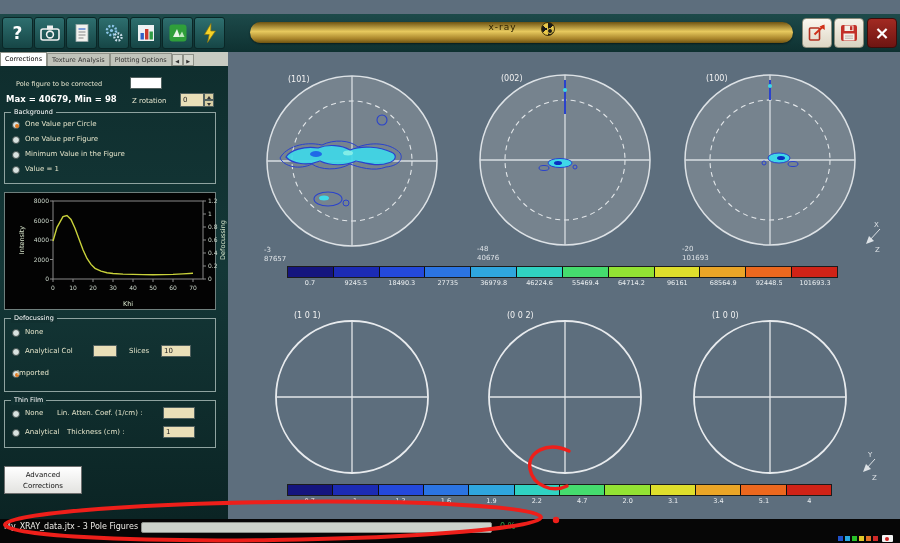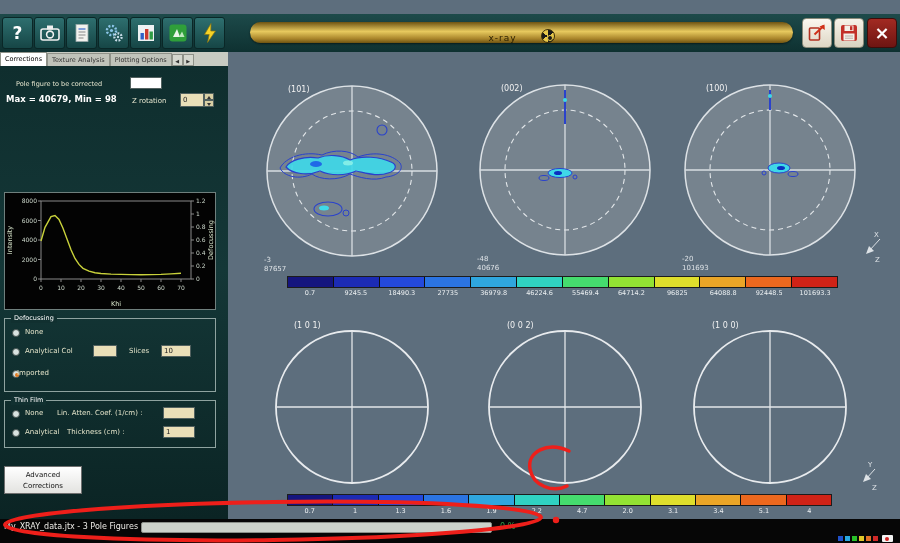--- a/index.html
+++ b/index.html
@@ -21,21 +21,21 @@
   
   #toolbar { position:absolute; left:0; top:14px; width:900px; height:38px;
     background:linear-gradient(#1d4a4a,#0e3131); }
   #tool-left { position:absolute; left:2px; top:3px; display:flex; }
   .tbtn { width:31px; height:32px; margin-right:1px; border-radius:3px;
     background:linear-gradient(#2e6f6f,#164646); border:1px solid #0a2727;
     display:flex; align-items:center; justify-content:center; }
   .tbtn span.q { color:#fff; font-size:17px; font-weight:bold; }
   #banner { position:absolute; left:250px; top:8px; width:543px; height:21px; border-radius:11px;
     background:linear-gradient(#6e5312,#e7c95e 45%,#a8842a 80%,#6e5312);
-    display:flex; align-items:flex-end; justify-content:center; gap:24px;
+    display:flex; align-items:flex-start; justify-content:center; gap:24px;
     box-shadow:0 1px 2px rgba(0,0,0,.5); }
   #banner-text { font-size:9px; color:#2e2200; letter-spacing:1px; }
   #trefoil { width:14px; height:14px; border-radius:50%; position:relative;
     background:conic-gradient(#1a1a1a 0 60deg,#e8c84a 60deg 120deg,#1a1a1a 120deg 180deg,#e8c84a 180deg 240deg,#1a1a1a 240deg 300deg,#e8c84a 300deg 360deg);
     border:1px solid #3a2e08; }
   #trefoil::after { content:""; position:absolute; left:5px; top:5px; width:4px; height:4px;
     border-radius:50%; background:#1a1a1a; border:1px solid #e8c84a; }
   .rbtn { position:absolute; top:4px; width:30px; height:30px; border-radius:4px;
     display:flex; align-items:center; justify-content:center; }
   #btn-export { right:68px; background:linear-gradient(#fbf8f0,#ddd6c4); border:1px solid #8a8a7a; }
@@ -72,29 +72,29 @@
   #zspin .down::after { top:2px; border-top:3px solid #333; }
   .group { position:absolute; border:1px solid #8fa3a0; }
   .gtitle { position:absolute; top:-5px; left:6px; font-size:6.5px; color:#fff;
     background:#113030; padding:0 3px; line-height:9px; white-space:nowrap; }
   .radio { position:absolute; width:8px; height:8px; border-radius:50%;
     background:#d9e2e0; border:1px solid #44514f; }
   .radio.sel::after { content:""; position:absolute; left:1.5px; top:1.5px; width:4px; height:4px;
     border-radius:50%; background:#e0781e; }
   .rlabel { position:absolute; font-size:7px; color:#e3e3c9; white-space:nowrap; }
   #chart-box { position:absolute; left:4px; top:126px; width:212px; height:118px;
-    background:#030303; border:1px solid #6f7f7d; }
+    background:#030303; border:1px solid #6f7f7d;padding-left:12px; }
   .ctick { font-size:6px; fill:#cdd8cc; }
   .caxis { font-size:6.5px; fill:#d8e6cc; }
   #adv-btn { position:absolute; left:4px; top:400px; width:78px; height:28px;
     background:linear-gradient(#ffffff,#e3e3e0); border:1px solid #6f6f6f;
     font-size:7px; color:#111; text-align:center; line-height:1.5; padding-top:3px; }
 
   
-  #main { position:absolute; left:228px; top:70px; width:672px; height:467px; background:#5d6e7d; }
+  #main { position:absolute; left:228px; top:60px; width:672px; height:467px; background:#5d6e7d; }
   .pf-label  { font-size:8px; fill:#f2f2f2; }
   .pf-minmax { font-size:7px; fill:#dde2e6; }
   .scalebar { position:absolute; }
   .segs { display:flex; height:12px; border:1px solid #1c1c1c; }
   .seg { flex:1; border-right:1px solid #101010; }
   .seg:last-child { border-right:none; }
   .labs { display:flex; margin-top:1px; }
   .slab { flex:1; text-align:center; font-size:6.5px; color:#ecf0f2; white-space:nowrap; overflow:visible; }
   #scale1 { left:59px; top:206px; width:551px; }
   #scale2 { left:59px; top:424px; width:545px; }
@@ -214,20 +214,31 @@
     <span class="pbold" style="left:6px; top:28px;">Max = 40679, Min = 98</span>
     <span class="plabel" style="left:132px; top:31px; font-size:7px;">Z rotation</span>
     <div id="zspin">
       <input value="0" style="">
       <div class="arrows">
         <div class="up"></div>
         <div class="down"></div>
       </div>
     </div>
 
+    <div class="group" style="left:4px; top:46px; width:212px; height:72px;">
+      <span class="gtitle">Background</span>
+      <span class="radio sel" style="left:7px; top:8px;"></span>
+      <span class="rlabel" style="left:20px; top:7px;">One Value per Circle</span>
+      <span class="radio" style="left:7px; top:23px;"></span>
+      <span class="rlabel" style="left:20px; top:22px;">One Value per Figure</span>
+      <span class="radio" style="left:7px; top:38px;"></span>
+      <span class="rlabel" style="left:20px; top:37px;">Minimum Value in the Figure</span>
+      <span class="radio" style="left:7px; top:53px;"></span>
+      <span class="rlabel" style="left:20px; top:52px;">Value = 1</span>
+    </div>
 
     <div id="chart-box">
       <div id="chart-plot"><svg width="210" height="116" viewBox="0 0 210 116">
             <rect x="36" y="8" width="150" height="78" fill="none" stroke="#8a8a8a" stroke-width="1"></rect>
             <line x1="33" y1="86.0" x2="36" y2="86.0" stroke="#8a8a8a"></line>
             <text class="ctick" x="32" y="88" text-anchor="end">0</text>
             <line x1="33" y1="66.5" x2="36" y2="66.5" stroke="#8a8a8a"></line>
             <text class="ctick" x="32" y="68.5" text-anchor="end">2000</text>
             <line x1="33" y1="47.0" x2="36" y2="47.0" stroke="#8a8a8a"></line>
             <text class="ctick" x="32" y="49" text-anchor="end">4000</text>
@@ -406,22 +417,22 @@
         </div>
       <div class="labs">
           <span class="slab">0.7</span>
           <span class="slab">9245.5</span>
           <span class="slab">18490.3</span>
           <span class="slab">27735</span>
           <span class="slab">36979.8</span>
           <span class="slab">46224.6</span>
           <span class="slab">55469.4</span>
           <span class="slab">64714.2</span>
-          <span class="slab">96825</span>
-          <span class="slab">64088.8</span>
+          <span class="slab">96161</span>
+          <span class="slab">68564.9</span>
           <span class="slab">92448.5</span>
           <span class="slab">101693.3</span>
         </div>
     </div>
     <div class="scalebar" id="scale2">
       <div class="segs">
           <div class="seg" style="background: rgb(21, 21, 126);"></div>
           <div class="seg" style="background: rgb(28, 43, 180);"></div>
           <div class="seg" style="background: rgb(36, 73, 220);"></div>
           <div class="seg" style="background: rgb(43, 116, 226);"></div>

